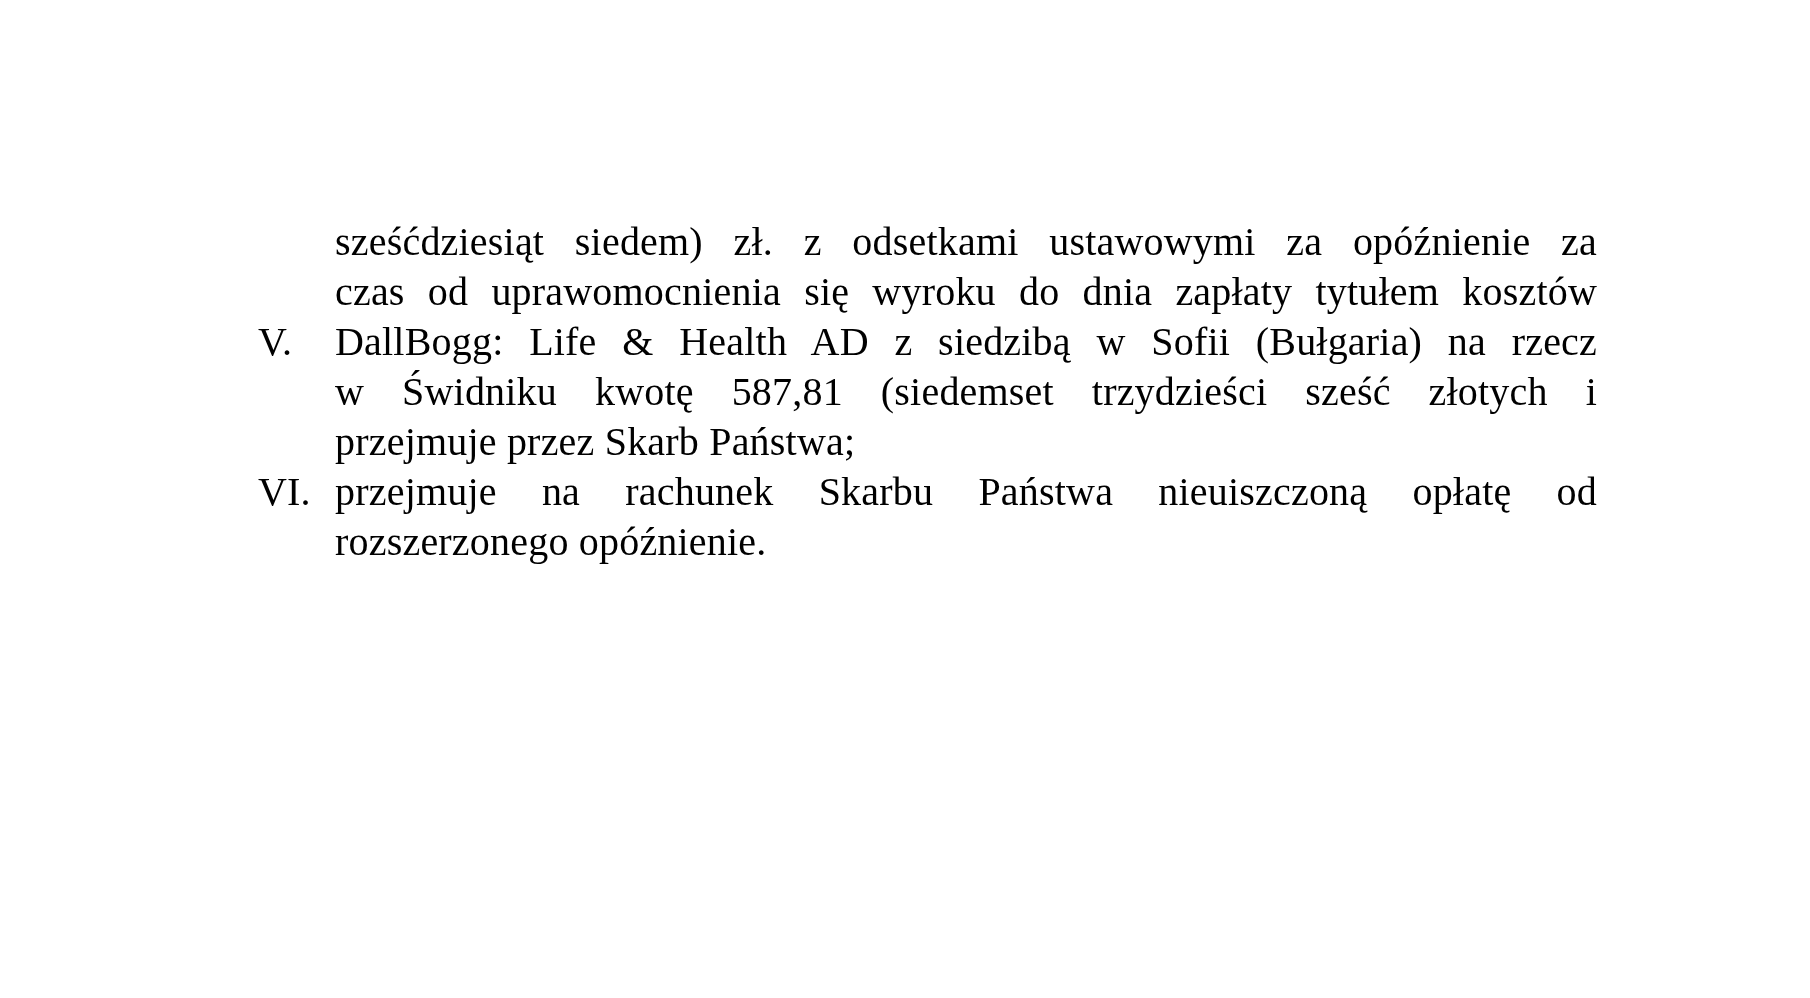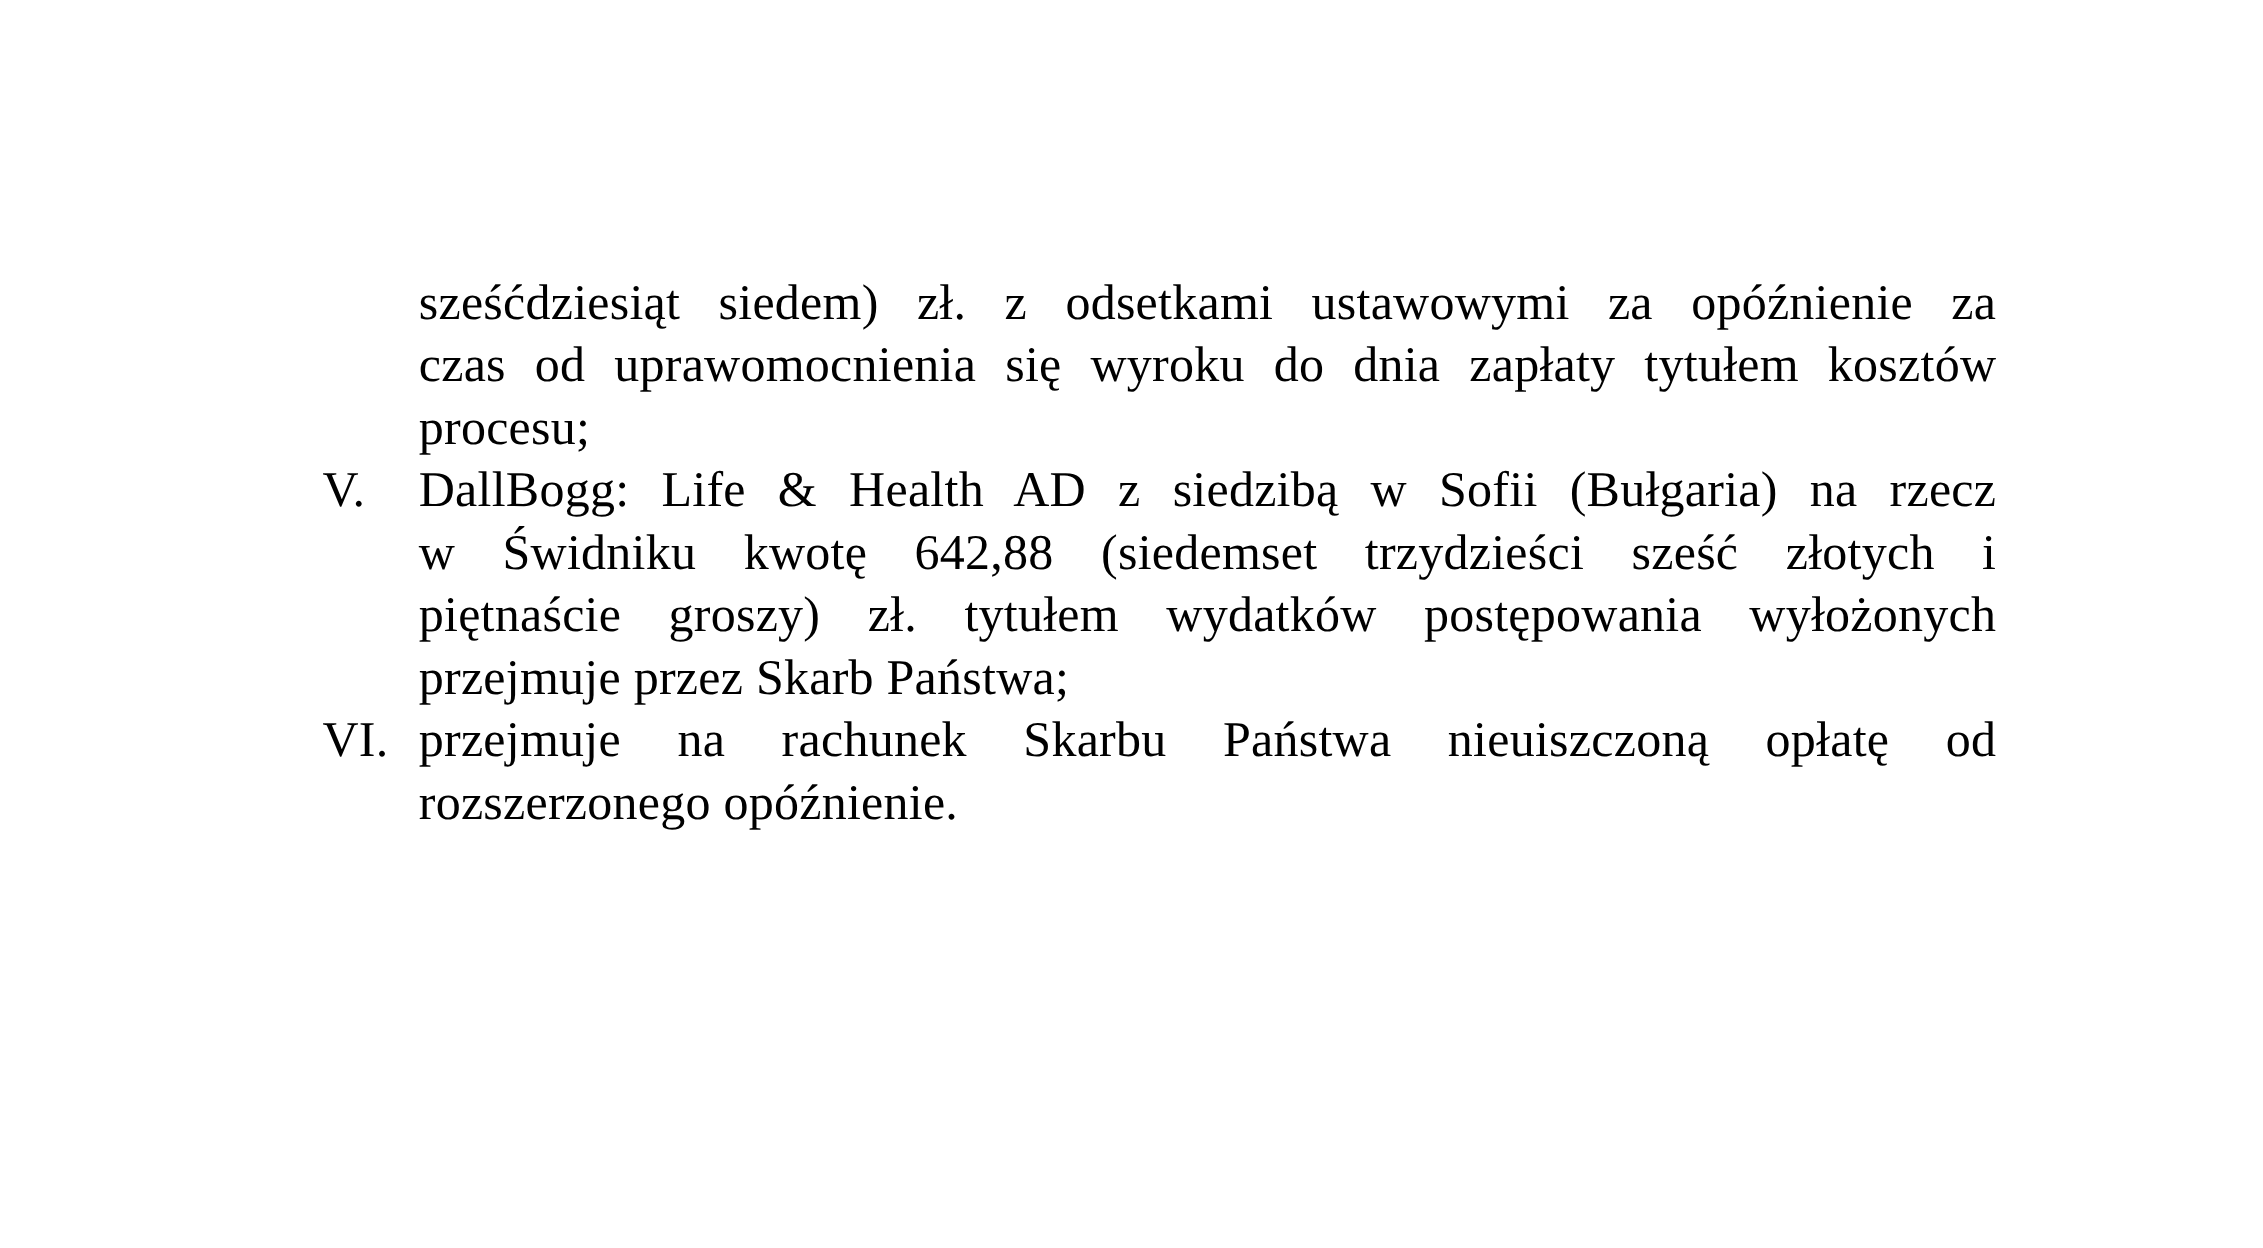--- a/index.html
+++ b/index.html
@@ -50,27 +50,25 @@
 </style>
 </head>
 <body>
 
 <div class="page" style="--page-bg: #ffffff; --page-fg: #000000;">
   <div class="text-block" id="items-root">
       <div class="judgment-item">
         <span class="item-number"></span>
         <div class="text-line">sześćdziesiąt siedem) zł. z odsetkami ustawowymi za opóźnienie za</div>
         <div class="text-line">czas od uprawomocnienia się wyroku do dnia zapłaty tytułem kosztów</div>
-        <div class="text-line last">procesu;</div>
       </div>
       <div class="judgment-item">
         <span class="item-number">V.</span>
         <div class="text-line">DallBogg: Life &amp; Health AD z siedzibą w Sofii (Bułgaria) na rzecz</div>
-        <div class="text-line">w Świdniku kwotę 642,88 (siedemset trzydzieści sześć złotych i</div>
-        <div class="text-line">piętnaście groszy) zł. tytułem wydatków postępowania wyłożonych</div>
+        <div class="text-line">w Świdniku kwotę 587,81 (siedemset trzydzieści sześć złotych i</div>
         <div class="text-line last">przejmuje przez Skarb Państwa;</div>
       </div>
       <div class="judgment-item">
         <span class="item-number">VI.</span>
         <div class="text-line">przejmuje na rachunek Skarbu Państwa nieuiszczoną opłatę od</div>
         <div class="text-line last">rozszerzonego opóźnienie.</div>
       </div>
     </div>
 </div>
 

